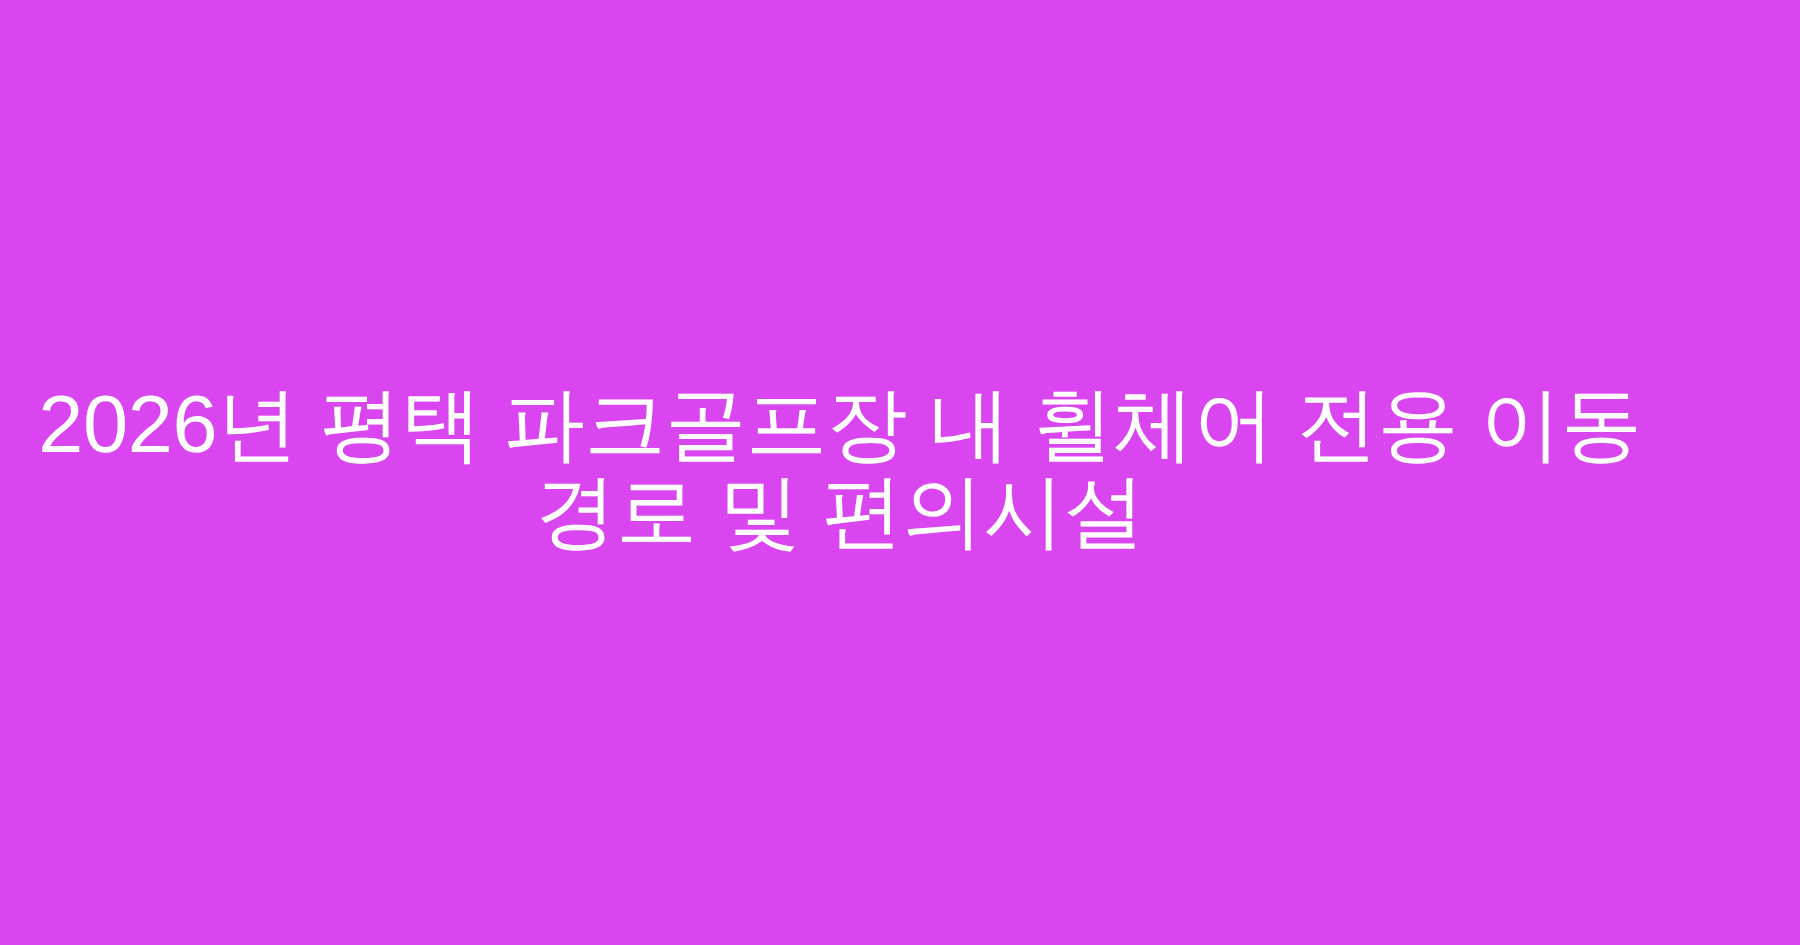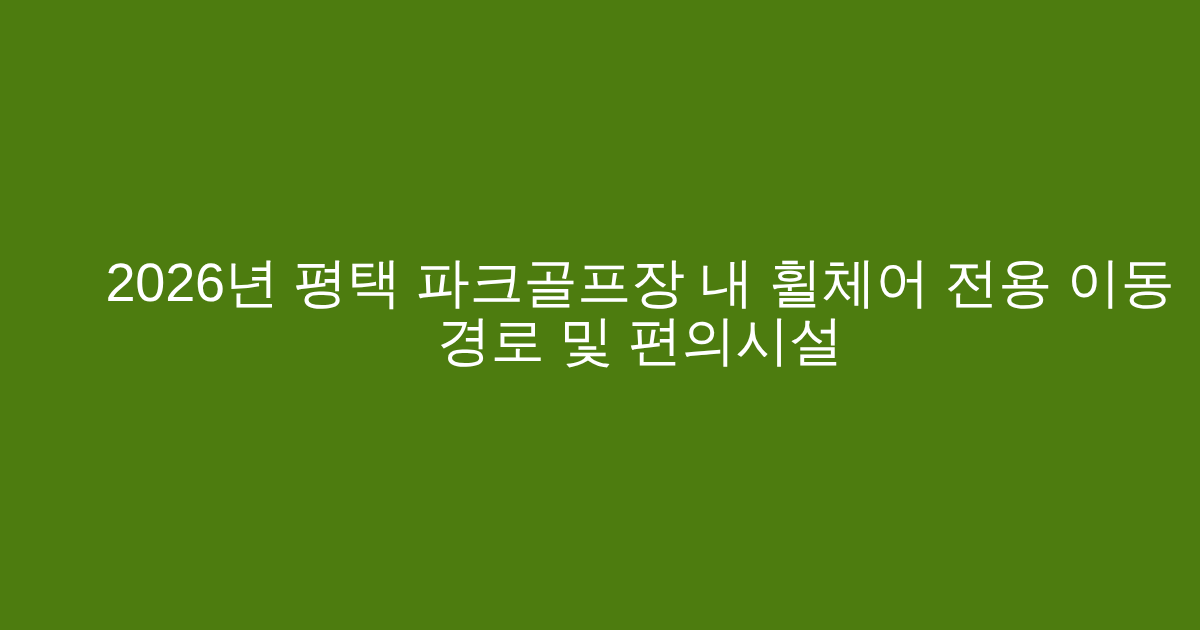--- a/index.html
+++ b/index.html
@@ -14,24 +14,24 @@
   body {
     font-family: "Liberation Sans", "DejaVu Sans", sans-serif;
   }
 
   
   .og-card {
     position: relative;
     box-sizing: border-box;
     width: 1200px;
     height: 630px;
-    background-color: #4d7c0f;
+    background-color: #d946ef;
     display: flex;
     align-items: center;
-    justify-content: flex-end;
+    justify-content: flex-start;
     overflow: hidden;
   }
 
   
   .title-block {
     width: 1120px;
     margin: 0;
     padding: 0 24px;
     box-sizing: border-box;
     text-align: center;

